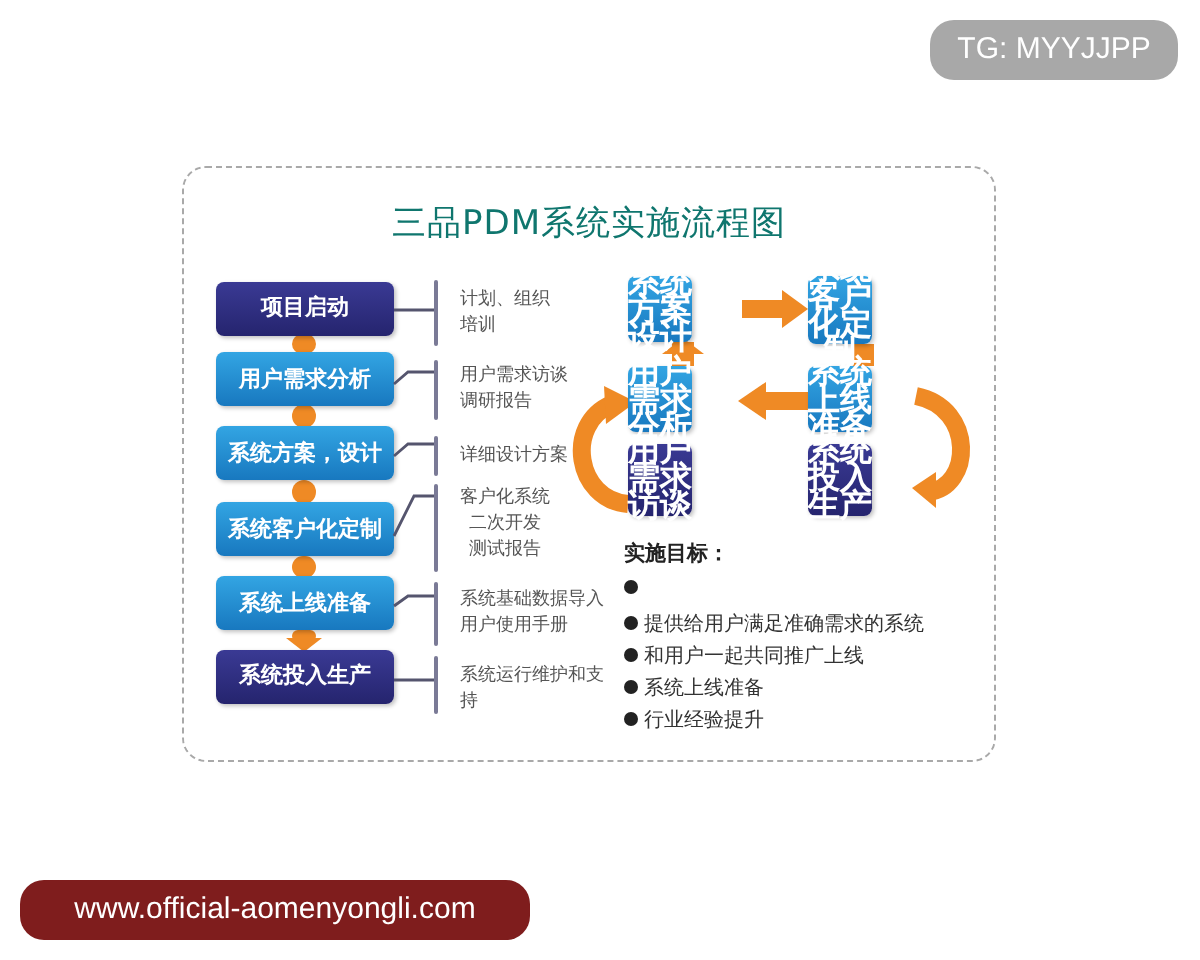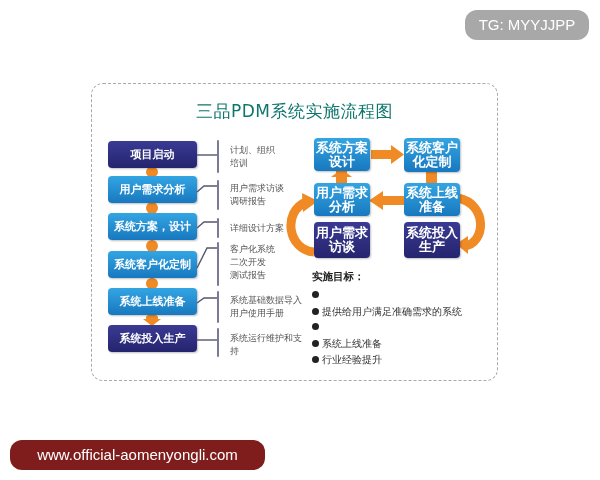--- a/index.html
+++ b/index.html
@@ -12,21 +12,21 @@
              font-size:15px; line-height:30px; text-align:center; font-family:"Liberation Sans", sans-serif; }
   .frame { left:91px; top:83px; width:407px; height:298px; border:1px dashed #a9a9a9; box-sizing:border-box; }
   .title { left:91px; top:100px; width:407px; text-align:center; font-size:17px; color:#0f766e; letter-spacing:0.5px; }
   .lbox { left:108px; width:89px; height:27px; border-radius:4px; color:#fff; font-weight:bold;
           font-size:11px; line-height:27px; text-align:center; box-shadow:1px 1px 2px rgba(0,0,0,0.25); }
   .navy { background:linear-gradient(#3a3a94, #25246e);font-family:Liberation Serif, serif; }
   .cyan { background:linear-gradient(#33a5e3, #1878bf); }
   .vconn { left:146px; width:12px; background:#ef8a25; }
   .bracket { left:217px; width:2px; background:#7a7a96; }
   .note { left:230px; font-size:9px; color:#555; line-height:13px; }
-  .rbox { width:56px; border-radius:4px; color:#fff; font-weight:bold; font-size:13px; line-height:14px;
+  .rbox { width:32px; border-radius:4px; color:#fff; font-weight:bold; font-size:16px; line-height:14px;
           text-align:center; display:flex; align-items:center; justify-content:center; box-shadow:1px 1px 2px rgba(0,0,0,0.25); }
   .goals-title { left:312px; top:270px; font-size:10.5px; font-weight:bold; color:#222; font-family:"DejaVu Serif", serif; }
   .goal { left:312px; font-size:10px; color:#333; }
   .goal .dot { display:inline-block; width:7px; height:7px; border-radius:50%; background:#222; margin-right:3px; vertical-align:0px; }
   svg.arrows { position:absolute; left:0; top:0; }
 </style>
 </head>
 <body>
 
 <div class="abs tag-top">TG: MYYJJPP</div>
@@ -72,21 +72,21 @@
   <div>计划、组织</div>
   <div>培训</div>
 </div>
 <div class="abs note" style="top:182px;">
   <div>用户需求访谈</div>
   <div>调研报告</div>
 </div>
 <div class="abs note" style="top:222px;">
   <div>详细设计方案</div>
 </div>
-<div class="abs note" style="top:243px;">
+<div class="abs note" style="top:243px;text-align:center;">
   <div>客户化系统</div>
   <div>二次开发</div>
   <div>测试报告</div>
 </div>
 <div class="abs note" style="top:294px;">
   <div>系统基础数据导入</div>
   <div>用户使用手册</div>
 </div>
 <div class="abs note" style="top:332px;">
   <div>系统运行维护和支</div>
@@ -148,17 +148,17 @@
 <div class="abs rbox navy" style="left:404px;top:222px;height:36px;">
   <div>
       <div>系统投入</div>
       <div>生产</div>
     </div>
 </div>
 
 <div class="abs goals-title">实施目标：</div>
 <div class="abs goal" style="top:289px;"><span class="dot"></span></div>
 <div class="abs goal" style="top:305px;"><span class="dot"></span><span>提供给用户满足准确需求的系统</span></div>
-<div class="abs goal" style="top:321px;"><span class="dot"></span></div>
+<div class="abs goal" style="top:321px;"><span class="dot"></span><span>和用户一起共同推广上线</span></div>
 <div class="abs goal" style="top:337px;"><span class="dot"></span><span>系统上线准备</span></div>
 <div class="abs goal" style="top:353px;"><span class="dot"></span><span>行业经验提升</span></div>
 
 <div class="abs tag-bottom">www.official-aomenyongli.com</div>
 
 </body></html>

